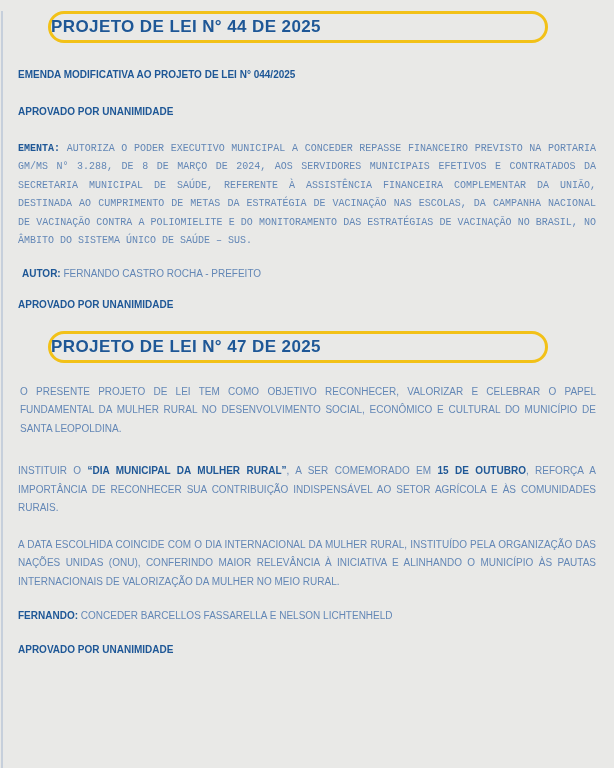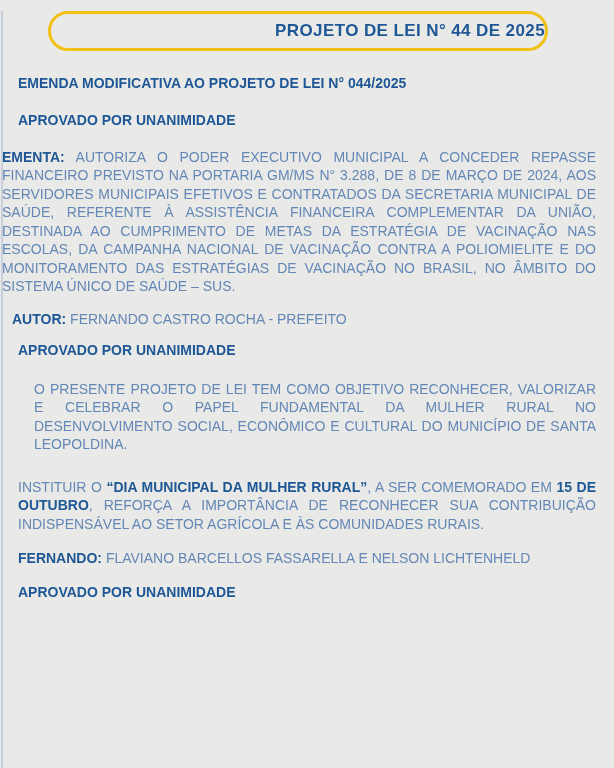--- a/index.html
+++ b/index.html
@@ -22,52 +22,52 @@
     width: 614px; height: 768px;
     background: var(--page-bg);
   }
   .edge-line {
     position: absolute;
     left: 1px; top: 0; bottom: 0;
     width: 2px;
     background: var(--edge-line);
   }
   .pill {
-    height: 40px;
+    height: 32px;
     border: 3px solid var(--accent-yellow);
     border-radius: 21px;
     display: flex;
     align-items: center;
-    justify-content: flex-end;
+    justify-content: flex-start;
     background: transparent;
   }
   .pill-title {
     color: var(--title-blue);
     font-weight: 700;
     font-size: 17px;
     letter-spacing: 0.4px;
     white-space: nowrap;
   }
   .pill-44 { margin: 11px 66px 0 48px; }
   .pill-47 { margin: 16px 66px 0 48px; }
 
   p { margin: 0; }
   .txt {
-    font-size: 14px;
+    font-size: 10px;
     line-height: 18.5px;
     color: var(--body-blue);
   }
   .b { color: var(--title-blue); font-weight: 700; }
   .just { text-align: justify; }
 
   .hdr        { margin: 23px 18px 0 18px; }
-  .ementa     { margin: 18px 18px 0 2px; }
-  .autor      { margin: 14px 18px 0 12px; }
+  .ementa     { margin: 18px 18px 0 18px; font-family: Liberation Mono, monospace; }
+  .autor      { margin: 14px 18px 0 22px; }
   .approved-1 { margin: 13px 18px 0 18px; }
-  .p1         { margin: 20px 18px 0 34px; }
+  .p1         { margin: 20px 18px 0 20px; }
   .p2         { margin: 24px 18px 0 18px; }
   .p3         { margin: 18px 18px 0 18px; }
   .autores    { margin: 16px 18px 0 18px; }
   .approved-2 { margin: 15px 18px 0 18px; }
 </style>
 </head>
 <body>
 
 <div class="page">
   <div class="edge-line"></div>
@@ -88,27 +88,31 @@
     </p>
 
     <p class="txt autor">
       <span class="b">AUTOR:</span><span> FERNANDO CASTRO ROCHA - PREFEITO</span>
     </p>
 
     <p class="txt b approved-1">APROVADO POR UNANIMIDADE</p>
   </section>
 
   <section>
+    <div class="pill pill-47">
+      <span class="pill-title">PROJETO DE LEI N° 47 DE 2025</span>
+    </div>
 
     <p class="txt just p1">O PRESENTE PROJETO DE LEI TEM COMO OBJETIVO RECONHECER, VALORIZAR E CELEBRAR O PAPEL FUNDAMENTAL DA MULHER RURAL NO DESENVOLVIMENTO SOCIAL, ECONÔMICO E CULTURAL DO MUNICÍPIO DE SANTA LEOPOLDINA.</p>
 
     <p class="txt just p2">
       <span>INSTITUIR O </span><span class="b">“DIA MUNICIPAL DA MULHER RURAL”</span><span>, A SER COMEMORADO EM </span><span class="b">15 DE OUTUBRO</span><span>, REFORÇA A IMPORTÂNCIA DE RECONHECER SUA CONTRIBUIÇÃO INDISPENSÁVEL AO SETOR AGRÍCOLA E ÀS COMUNIDADES RURAIS.</span>
     </p>
 
+    <p class="txt just p3">A DATA ESCOLHIDA COINCIDE COM O DIA INTERNACIONAL DA MULHER RURAL, INSTITUÍDO PELA ORGANIZAÇÃO DAS NAÇÕES UNIDAS (ONU), CONFERINDO MAIOR RELEVÂNCIA À INICIATIVA E ALINHANDO O MUNICÍPIO ÀS PAUTAS INTERNACIONAIS DE VALORIZAÇÃO DA MULHER NO MEIO RURAL.</p>
 
     <p class="txt autores">
-      <span class="b">FERNANDO:</span><span> FLAVIANO BARCELLOS FASSARELLA E NELSON LICHTENHELD</span>
+      <span class="b">FERNANDO:</span><span> CONCEDER BARCELLOS FASSARELLA E NELSON LICHTENHELD</span>
     </p>
 
     <p class="txt b approved-2">APROVADO POR UNANIMIDADE</p>
   </section>
 </div>
 
 </body></html>

